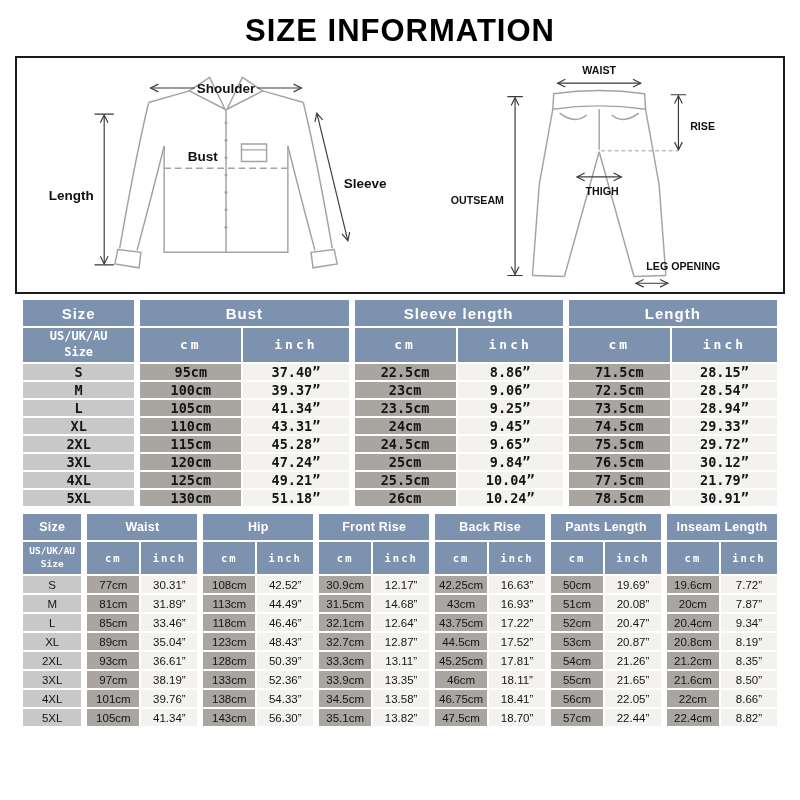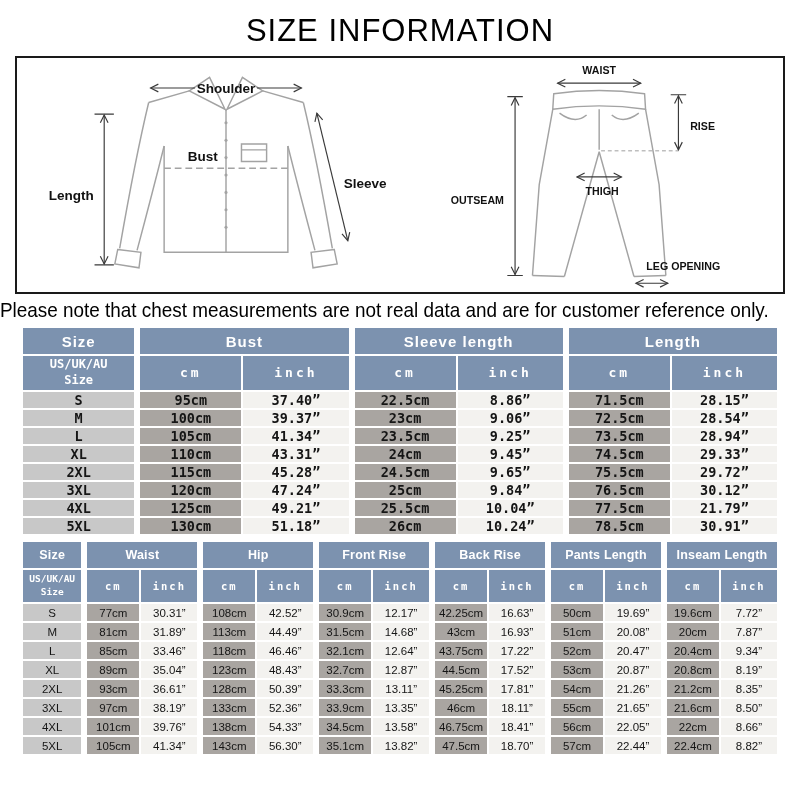--- a/index.html
+++ b/index.html
@@ -5,21 +5,21 @@
   * { box-sizing: border-box; }
   html,body { margin:0; padding:0; }
   body {
     width:800px; height:800px; background:#fff; overflow:hidden;
     font-family:"Liberation Sans", sans-serif; color:#000;
   }
   .page { width:800px; height:800px; position:relative; }
 
   h1.title {
     margin:13px 0 7px; text-align:center;
-    font-size:31px; font-weight:normal; letter-spacing:1px; color:#000;
+    font-size:31px; font-weight:bold; letter-spacing:1px; color:#000;
   }
 
   .diagbox {
     width:770px; height:238px; margin:0 auto;
     border:2px solid #1a1a1a; background:#fff;
     display:flex; align-items:center; justify-content:space-evenly;
   }
   .diagbox svg { display:block; }
   .dlabel { font-family:"Liberation Sans",sans-serif; font-weight:bold; fill:#111; }
   .outline { stroke:#a3a3a3; stroke-width:1.5; fill:none; }
@@ -140,21 +140,20 @@
       <path class="arrow" d="M211,228 L203,232 L211,236 M228,228 L236,232 L228,236"></path>
 
       <text class="dlabel" x="165" y="16" font-size="11" text-anchor="middle">WAIST</text>
       <text class="dlabel" x="272" y="73" font-size="11" text-anchor="middle">RISE</text>
       <text class="dlabel" x="39" y="150" font-size="11" text-anchor="middle">OUTSEAM</text>
       <text class="dlabel" x="168" y="141" font-size="11" text-anchor="middle">THIGH</text>
       <text class="dlabel" x="252" y="218" font-size="11" text-anchor="middle">LEG OPENING</text>
     </svg>
   </div>
 
-  <p class="note"><span>Please note that chest measurements are not real data and are for customer reference only.</span></p>
 
   <div>
       <table class="sz t1">
         <colgroup>
           <col class="colsize">
           <col class="colv">
           <col class="colv">
           <col class="colv">
           <col class="colv">
           <col class="colv">

